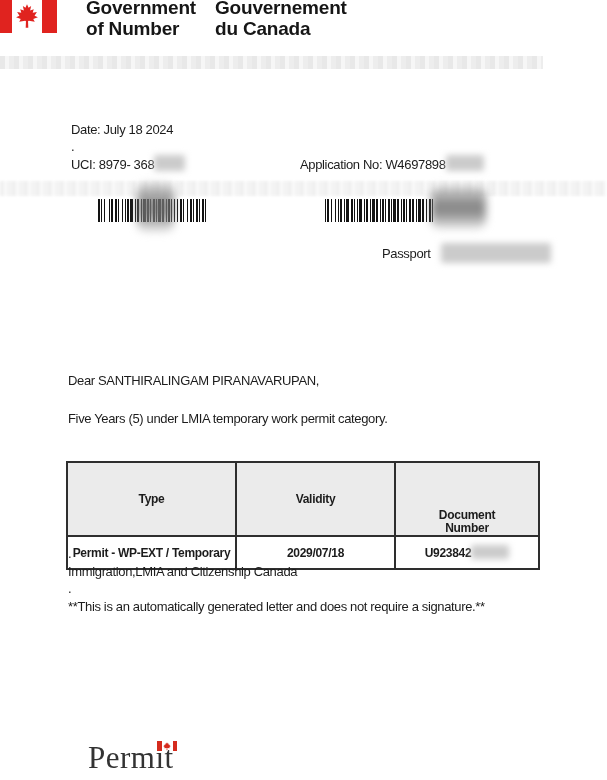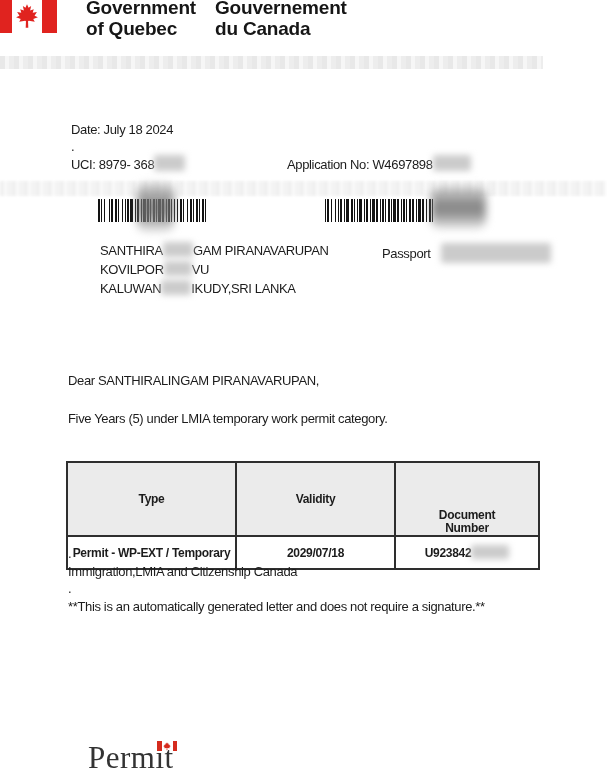--- a/index.html
+++ b/index.html
@@ -22,21 +22,21 @@
     background:repeating-linear-gradient(90deg,#e8e8e8 0 5px,#f6f6f6 5px 9px,#ededed 9px 14px);
     filter:blur(0.7px);}
   .band-b{left:0;top:181px;width:607px;height:15px;
     background:repeating-linear-gradient(90deg,#efefef 0 4px,#fafafa 4px 7px,#f2f2f2 7px 12px);
     filter:blur(0.9px);opacity:.9;}
 
   
   .txt{position:absolute;font-size:13px;font-weight:400;letter-spacing:-0.35px;line-height:17px;
        white-space:nowrap;color:#1c1c1c;}
   .meta-block{left:71px;top:121px;}
-  .appno{left:287px;top:155px;}
+  .appno{left:300px;top:155px;}
   .recipient{left:100px;top:241px;line-height:19px;}
   .passport-line{left:382px;top:243px;}
   .salutation{left:68px;top:372px;}
   .body-par{left:68px;top:409px;line-height:19px;}
   .closing{left:68px;top:545px;line-height:17.6px;}
 
   
   .chip{display:inline-block;background:#cbcbcb;filter:blur(3px);border-radius:2px;
         vertical-align:-2px;}
 
@@ -75,21 +75,21 @@
 
   <div class="flag-top">
     <div class="bar-l"></div>
     <svg viewBox="0 0 100 100">
       <path fill="#e0231f" d="M50 3 L56 16 L66 10 L62 27 L76 22 L72 36 L88 33 L79 47 L92 53 L74 60 L80 70 L57 66 L54 68 L55 93 L45 93 L46 68 L43 66 L20 70 L26 60 L8 53 L21 47 L12 33 L28 36 L24 22 L38 27 L34 10 L44 16 Z"></path>
     </svg>
     <div class="bar-r"></div>
   </div>
   <div class="gov-sig en">
     <div>Government</div>
-    <div>of Quebec</div>
+    <div>of Number</div>
   </div>
   <div class="gov-sig fr">
     <div>Gouvernement</div>
     <div>du Canada</div>
   </div>
 
   <div class="band band-a"></div>
   <div class="band band-b"></div>
 
   <div class="txt meta-block">
@@ -99,25 +99,20 @@
   </div>
   <div class="txt appno">
     <span>Application No: W4697898</span><span class="chip" style="width:38px;height:16px;"></span>
   </div>
 
   <div class="barcode bc-left"><span style="display: inline-block; height: 100%; width: 2px; background: rgb(18, 18, 18);"></span><span style="display: inline-block; height: 100%; width: 1px; background: transparent;"></span><span style="display: inline-block; height: 100%; width: 1px; background: rgb(18, 18, 18);"></span><span style="display: inline-block; height: 100%; width: 2px; background: transparent;"></span><span style="display: inline-block; height: 100%; width: 1px; background: rgb(18, 18, 18);"></span><span style="display: inline-block; height: 100%; width: 4px; background: transparent;"></span><span style="display: inline-block; height: 100%; width: 1px; background: rgb(18, 18, 18);"></span><span style="display: inline-block; height: 100%; width: 1px; background: transparent;"></span><span style="display: inline-block; height: 100%; width: 2px; background: rgb(18, 18, 18);"></span><span style="display: inline-block; height: 100%; width: 2px; background: transparent;"></span><span style="display: inline-block; height: 100%; width: 2px; background: rgb(18, 18, 18);"></span><span style="display: inline-block; height: 100%; width: 1px; background: transparent;"></span><span style="display: inline-block; height: 100%; width: 1px; background: rgb(18, 18, 18);"></span><span style="display: inline-block; height: 100%; width: 3px; background: transparent;"></span><span style="display: inline-block; height: 100%; width: 1px; background: rgb(18, 18, 18);"></span><span style="display: inline-block; height: 100%; width: 2px; background: transparent;"></span><span style="display: inline-block; height: 100%; width: 1px; background: rgb(18, 18, 18);"></span><span style="display: inline-block; height: 100%; width: 1px; background: transparent;"></span><span style="display: inline-block; height: 100%; width: 2px; background: rgb(18, 18, 18);"></span><span style="display: inline-block; height: 100%; width: 1px; background: transparent;"></span><span style="display: inline-block; height: 100%; width: 3px; background: rgb(18, 18, 18);"></span><span style="display: inline-block; height: 100%; width: 2px; background: transparent;"></span><span style="display: inline-block; height: 100%; width: 1px; background: rgb(18, 18, 18);"></span><span style="display: inline-block; height: 100%; width: 1px; background: transparent;"></span><span style="display: inline-block; height: 100%; width: 2px; background: rgb(18, 18, 18);"></span><span style="display: inline-block; height: 100%; width: 2px; background: transparent;"></span><span style="display: inline-block; height: 100%; width: 1px; background: rgb(18, 18, 18);"></span><span style="display: inline-block; height: 100%; width: 1px; background: transparent;"></span><span style="display: inline-block; height: 100%; width: 3px; background: rgb(18, 18, 18);"></span><span style="display: inline-block; height: 100%; width: 1px; background: transparent;"></span><span style="display: inline-block; height: 100%; width: 2px; background: rgb(18, 18, 18);"></span><span style="display: inline-block; height: 100%; width: 1px; background: transparent;"></span><span style="display: inline-block; height: 100%; width: 1px; background: rgb(18, 18, 18);"></span><span style="display: inline-block; height: 100%; width: 2px; background: transparent;"></span><span style="display: inline-block; height: 100%; width: 2px; background: rgb(18, 18, 18);"></span><span style="display: inline-block; height: 100%; width: 1px; background: transparent;"></span><span style="display: inline-block; height: 100%; width: 1px; background: rgb(18, 18, 18);"></span><span style="display: inline-block; height: 100%; width: 1px; background: transparent;"></span><span style="display: inline-block; height: 100%; width: 3px; background: rgb(18, 18, 18);"></span><span style="display: inline-block; height: 100%; width: 1px; background: transparent;"></span><span style="display: inline-block; height: 100%; width: 2px; background: rgb(18, 18, 18);"></span><span style="display: inline-block; height: 100%; width: 2px; background: transparent;"></span><span style="display: inline-block; height: 100%; width: 1px; background: rgb(18, 18, 18);"></span><span style="display: inline-block; height: 100%; width: 1px; background: transparent;"></span><span style="display: inline-block; height: 100%; width: 2px; background: rgb(18, 18, 18);"></span><span style="display: inline-block; height: 100%; width: 1px; background: transparent;"></span><span style="display: inline-block; height: 100%; width: 1px; background: rgb(18, 18, 18);"></span><span style="display: inline-block; height: 100%; width: 2px; background: transparent;"></span><span style="display: inline-block; height: 100%; width: 1px; background: rgb(18, 18, 18);"></span><span style="display: inline-block; height: 100%; width: 2px; background: transparent;"></span><span style="display: inline-block; height: 100%; width: 1px; background: rgb(18, 18, 18);"></span><span style="display: inline-block; height: 100%; width: 2px; background: transparent;"></span><span style="display: inline-block; height: 100%; width: 2px; background: rgb(18, 18, 18);"></span><span style="display: inline-block; height: 100%; width: 1px; background: transparent;"></span><span style="display: inline-block; height: 100%; width: 1px; background: rgb(18, 18, 18);"></span><span style="display: inline-block; height: 100%; width: 3px; background: transparent;"></span><span style="display: inline-block; height: 100%; width: 1px; background: rgb(18, 18, 18);"></span><span style="display: inline-block; height: 100%; width: 2px; background: transparent;"></span><span style="display: inline-block; height: 100%; width: 2px; background: rgb(18, 18, 18);"></span><span style="display: inline-block; height: 100%; width: 1px; background: transparent;"></span><span style="display: inline-block; height: 100%; width: 1px; background: rgb(18, 18, 18);"></span><span style="display: inline-block; height: 100%; width: 2px; background: transparent;"></span><span style="display: inline-block; height: 100%; width: 2px; background: rgb(18, 18, 18);"></span><span style="display: inline-block; height: 100%; width: 1px; background: transparent;"></span><span style="display: inline-block; height: 100%; width: 1px; background: rgb(18, 18, 18);"></span><span style="display: inline-block; height: 100%; width: 2px; background: transparent;"></span><span style="display: inline-block; height: 100%; width: 2px; background: rgb(18, 18, 18);"></span><span style="display: inline-block; height: 100%; width: 1px; background: transparent;"></span><span style="display: inline-block; height: 100%; width: 1px; background: rgb(18, 18, 18);"></span></div>
   <div class="barcode bc-right"><span style="display: inline-block; height: 100%; width: 1px; background: rgb(18, 18, 18);"></span><span style="display: inline-block; height: 100%; width: 1px; background: transparent;"></span><span style="display: inline-block; height: 100%; width: 2px; background: rgb(18, 18, 18);"></span><span style="display: inline-block; height: 100%; width: 2px; background: transparent;"></span><span style="display: inline-block; height: 100%; width: 1px; background: rgb(18, 18, 18);"></span><span style="display: inline-block; height: 100%; width: 3px; background: transparent;"></span><span style="display: inline-block; height: 100%; width: 1px; background: rgb(18, 18, 18);"></span><span style="display: inline-block; height: 100%; width: 2px; background: transparent;"></span><span style="display: inline-block; height: 100%; width: 1px; background: rgb(18, 18, 18);"></span><span style="display: inline-block; height: 100%; width: 1px; background: transparent;"></span><span style="display: inline-block; height: 100%; width: 2px; background: rgb(18, 18, 18);"></span><span style="display: inline-block; height: 100%; width: 2px; background: transparent;"></span><span style="display: inline-block; height: 100%; width: 1px; background: rgb(18, 18, 18);"></span><span style="display: inline-block; height: 100%; width: 1px; background: transparent;"></span><span style="display: inline-block; height: 100%; width: 3px; background: rgb(18, 18, 18);"></span><span style="display: inline-block; height: 100%; width: 2px; background: transparent;"></span><span style="display: inline-block; height: 100%; width: 2px; background: rgb(18, 18, 18);"></span><span style="display: inline-block; height: 100%; width: 1px; background: transparent;"></span><span style="display: inline-block; height: 100%; width: 1px; background: rgb(18, 18, 18);"></span><span style="display: inline-block; height: 100%; width: 2px; background: transparent;"></span><span style="display: inline-block; height: 100%; width: 1px; background: rgb(18, 18, 18);"></span><span style="display: inline-block; height: 100%; width: 1px; background: transparent;"></span><span style="display: inline-block; height: 100%; width: 3px; background: rgb(18, 18, 18);"></span><span style="display: inline-block; height: 100%; width: 2px; background: transparent;"></span><span style="display: inline-block; height: 100%; width: 1px; background: rgb(18, 18, 18);"></span><span style="display: inline-block; height: 100%; width: 1px; background: transparent;"></span><span style="display: inline-block; height: 100%; width: 2px; background: rgb(18, 18, 18);"></span><span style="display: inline-block; height: 100%; width: 2px; background: transparent;"></span><span style="display: inline-block; height: 100%; width: 1px; background: rgb(18, 18, 18);"></span><span style="display: inline-block; height: 100%; width: 1px; background: transparent;"></span><span style="display: inline-block; height: 100%; width: 3px; background: rgb(18, 18, 18);"></span><span style="display: inline-block; height: 100%; width: 1px; background: transparent;"></span><span style="display: inline-block; height: 100%; width: 2px; background: rgb(18, 18, 18);"></span><span style="display: inline-block; height: 100%; width: 2px; background: transparent;"></span><span style="display: inline-block; height: 100%; width: 1px; background: rgb(18, 18, 18);"></span><span style="display: inline-block; height: 100%; width: 1px; background: transparent;"></span><span style="display: inline-block; height: 100%; width: 2px; background: rgb(18, 18, 18);"></span><span style="display: inline-block; height: 100%; width: 1px; background: transparent;"></span><span style="display: inline-block; height: 100%; width: 1px; background: rgb(18, 18, 18);"></span><span style="display: inline-block; height: 100%; width: 2px; background: transparent;"></span><span style="display: inline-block; height: 100%; width: 2px; background: rgb(18, 18, 18);"></span><span style="display: inline-block; height: 100%; width: 1px; background: transparent;"></span><span style="display: inline-block; height: 100%; width: 1px; background: rgb(18, 18, 18);"></span><span style="display: inline-block; height: 100%; width: 1px; background: transparent;"></span><span style="display: inline-block; height: 100%; width: 3px; background: rgb(18, 18, 18);"></span><span style="display: inline-block; height: 100%; width: 1px; background: transparent;"></span><span style="display: inline-block; height: 100%; width: 2px; background: rgb(18, 18, 18);"></span><span style="display: inline-block; height: 100%; width: 2px; background: transparent;"></span><span style="display: inline-block; height: 100%; width: 1px; background: rgb(18, 18, 18);"></span><span style="display: inline-block; height: 100%; width: 1px; background: transparent;"></span><span style="display: inline-block; height: 100%; width: 2px; background: rgb(18, 18, 18);"></span><span style="display: inline-block; height: 100%; width: 1px; background: transparent;"></span><span style="display: inline-block; height: 100%; width: 1px; background: rgb(18, 18, 18);"></span><span style="display: inline-block; height: 100%; width: 2px; background: transparent;"></span><span style="display: inline-block; height: 100%; width: 2px; background: rgb(18, 18, 18);"></span><span style="display: inline-block; height: 100%; width: 1px; background: transparent;"></span><span style="display: inline-block; height: 100%; width: 2px; background: rgb(18, 18, 18);"></span><span style="display: inline-block; height: 100%; width: 2px; background: transparent;"></span><span style="display: inline-block; height: 100%; width: 1px; background: rgb(18, 18, 18);"></span><span style="display: inline-block; height: 100%; width: 1px; background: transparent;"></span><span style="display: inline-block; height: 100%; width: 3px; background: rgb(18, 18, 18);"></span><span style="display: inline-block; height: 100%; width: 1px; background: transparent;"></span><span style="display: inline-block; height: 100%; width: 2px; background: rgb(18, 18, 18);"></span><span style="display: inline-block; height: 100%; width: 2px; background: transparent;"></span><span style="display: inline-block; height: 100%; width: 1px; background: rgb(18, 18, 18);"></span><span style="display: inline-block; height: 100%; width: 2px; background: transparent;"></span><span style="display: inline-block; height: 100%; width: 2px; background: rgb(18, 18, 18);"></span><span style="display: inline-block; height: 100%; width: 1px; background: transparent;"></span><span style="display: inline-block; height: 100%; width: 1px; background: rgb(18, 18, 18);"></span></div>
   <div class="blob blob-1"></div>
   <div class="blob blob-2"></div>
 
-  <div class="txt recipient">
-    <div><span>SANTHIRA</span><span class="chip" style="width:30px;height:15px;"></span><span>GAM PIRANAVARUPAN</span></div>
-    <div><span>KOVILPOR</span><span class="chip" style="width:28px;height:15px;"></span><span>VU</span></div>
-    <div><span>KALUWAN</span><span class="chip" style="width:30px;height:15px;"></span><span>IKUDY,SRI LANKA</span></div>
-  </div>
   <div class="txt salutation">Dear SANTHIRALINGAM PIRANAVARUPAN,</div>
 
   <div class="txt passport-line">
     <span>Passport</span><span class="chip" style="width:110px;height:20px;margin-left:10px;vertical-align:-5px;"></span>
   </div>
   <div class="txt body-par">
     <div>Five Years (5) under LMIA temporary work permit category.</div>
   </div>
 
   <table class="permit-table">

